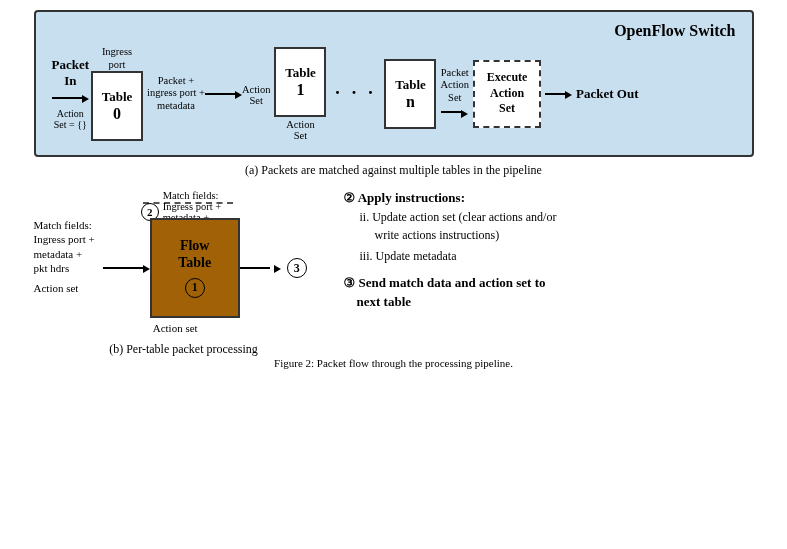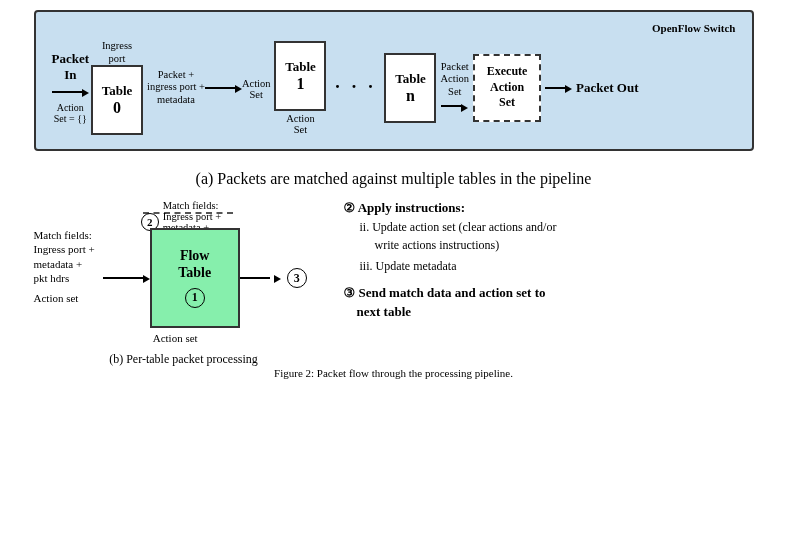--- a/index.html
+++ b/index.html
@@ -28,21 +28,21 @@
       background: #c8dff0;
       border: 2px solid #333;
       border-radius: 4px;
       width: 720px;
       padding: 10px 16px 14px 16px;
       position: relative;
     }
 
     .pipeline-title {
       font-weight: bold;
-      font-size: 11px;
+      font-size: 16px;
       text-align: right;
       margin-bottom: 6px;
     }
 
     .table-box {
       background: #fff;
       border: 2px solid #333;
       display: flex;
       flex-direction: column;
       align-items: center;
@@ -64,22 +64,22 @@
       min-width: 68px;
       min-height: 68px;
       padding: 0 6px;
       font-size: 12px;
       font-weight: bold;
       text-align: center;
       line-height: 1.3;
     }
 
     .caption-a {
-      font-size: 16px;
-      margin-top: 19px;
+      font-size: 12px;
+      margin-top: 6px;
       text-align: center;
     }
 
     
     .section-b {
       width: 100%;
       display: flex;
       flex-direction: column;
       align-items: center;
       margin-top: 4px;
@@ -87,21 +87,21 @@
 
     .part-b-row {
       display: flex;
       flex-direction: row;
       align-items: flex-start;
       width: 720px;
       gap: 10px;
     }
 
     .flow-table-box {
-      background: #86efac;
+      background: #a16207;
       border: 2px solid #333;
       display: flex;
       flex-direction: column;
       align-items: center;
       justify-content: center;
       width: 90px;
       height: 100px;
       font-size: 14px;
       font-weight: bold;
       position: relative;

